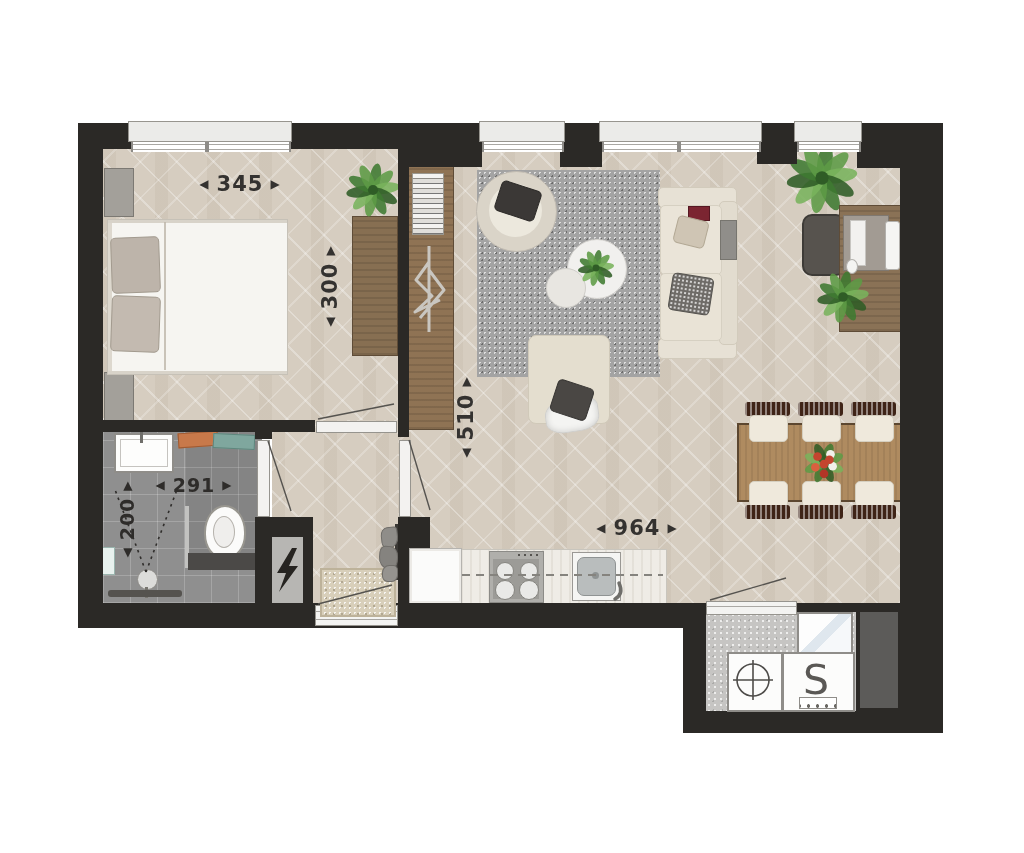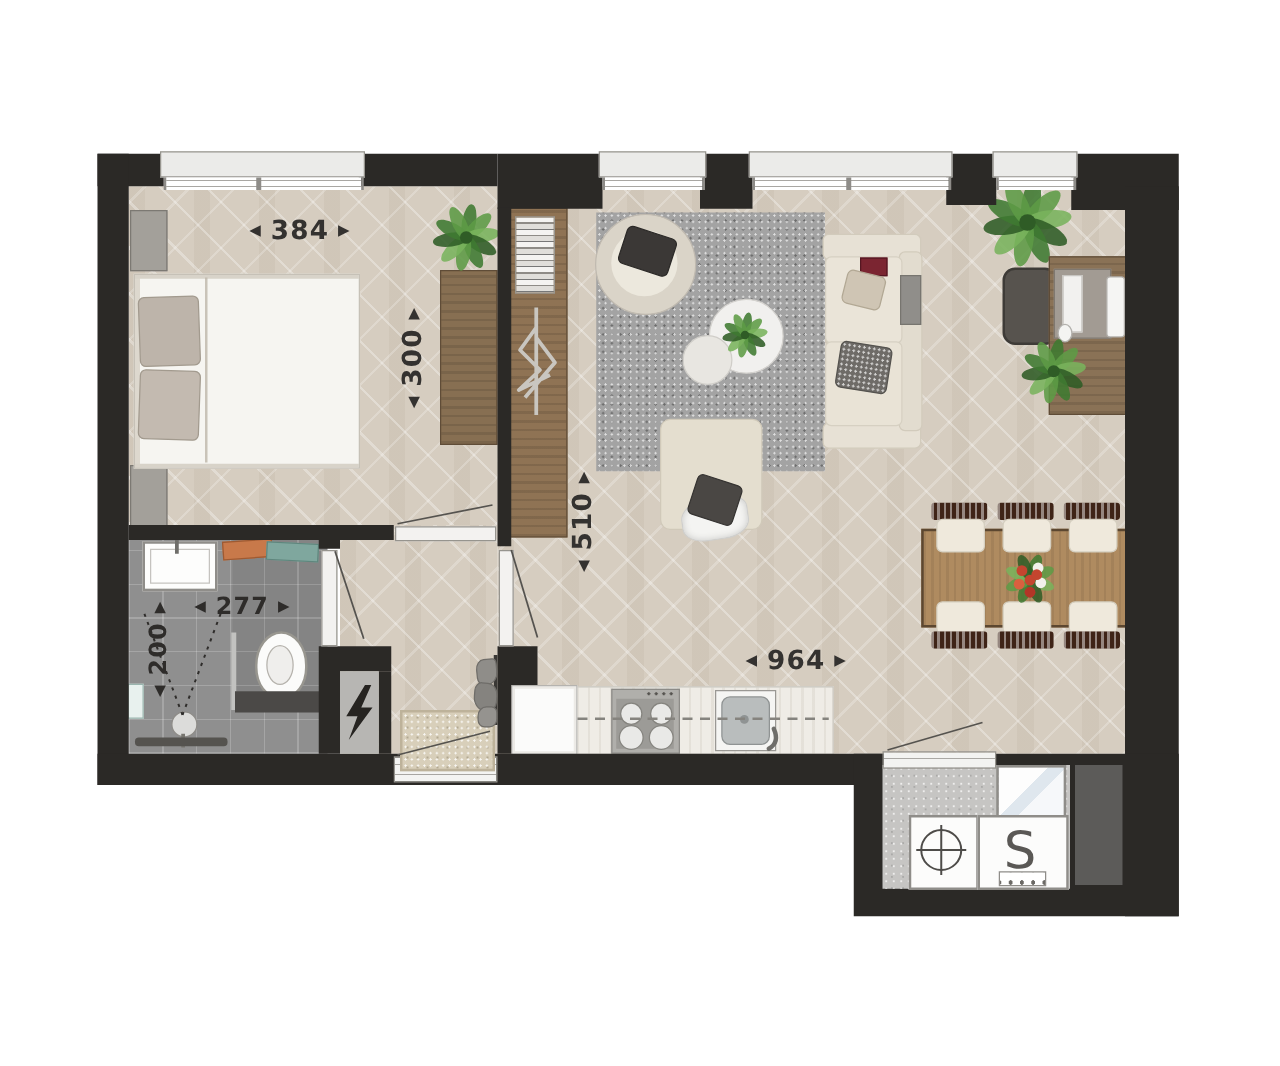--- a/index.html
+++ b/index.html
@@ -263,41 +263,41 @@
   <div class="door-leaf" style="left:706px;top:601px;width:89px;height:12px;background:linear-gradient(#f3f3f1 0 4px,#aaa8a4 4px 5px,#f3f3f1 5px);"></div>
 
   <div class="mat" style="left:320px;top:568px;width:72px;height:45px;"></div>
   <div class="abs" style="left:395px;top:524px;width:3px;height:56px;background:#3a3835;"></div>
   <div class="abs" style="left:381px;top:527px;width:15px;height:19px;background:#8f8d89;border:1px solid #6f6d69;border-radius:40% 20% 50% 30%;transform:rotate(-6deg);"></div>
   <div class="abs" style="left:379px;top:546px;width:17px;height:21px;background:#85837f;border:1px solid #6f6d69;border-radius:30% 45% 35% 50%;transform:rotate(5deg);"></div>
   <div class="abs" style="left:382px;top:565px;width:14px;height:15px;background:#95938f;border:1px solid #6f6d69;border-radius:45% 30% 40% 35%;"></div>
 
   <div class="dim" style="left:197px;top:173px;">
     <span class="arr">◀</span>
-    <span>384</span>
+    <span>345</span>
     <span class="arr">▶</span>
   </div>
   <div class="dim v" style="left:287px;top:275px;">
     <span class="arr">◀</span>
     <span>300</span>
     <span class="arr">▶</span>
   </div>
   <div class="dim v" style="left:423px;top:406px;">
     <span class="arr">◀</span>
     <span>510</span>
     <span class="arr">▶</span>
   </div>
   <div class="dim" style="left:594px;top:517px;">
     <span class="arr">◀</span>
     <span>964</span>
     <span class="arr">▶</span>
   </div>
   <div class="dim small" style="left:151px;top:474px;color:#2e2c2a;">
     <span class="arr">◀</span>
-    <span>277</span>
+    <span>291</span>
     <span class="arr">▶</span>
   </div>
   <div class="dim v small" style="left:84px;top:508px;color:#2e2c2a;">
     <span class="arr">◀</span>
     <span>200</span>
     <span class="arr">▶</span>
   </div>
 
   <svg class="overlay" width="1024" height="853" viewBox="0 0 1024 853">
 

